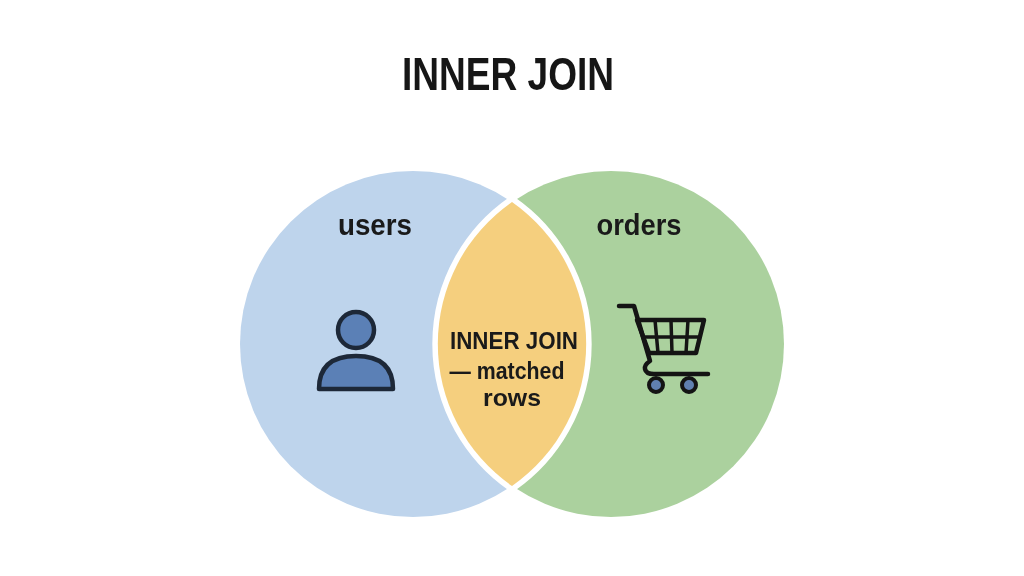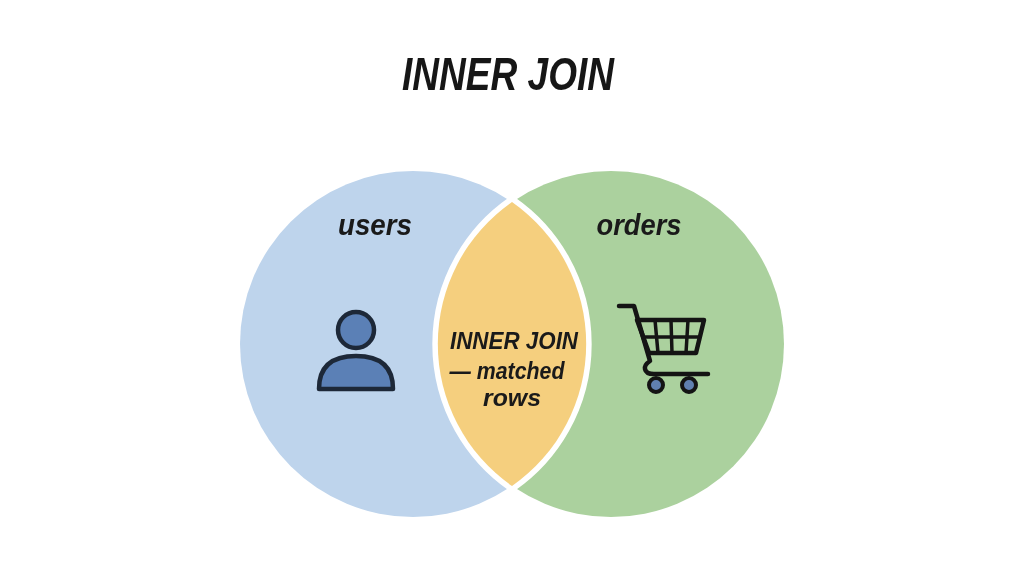--- a/index.html
+++ b/index.html
@@ -9,21 +9,20 @@
     height: 576px;
     background: #ffffff;
     overflow: hidden;
     font-family: "Liberation Sans", sans-serif;
   }
   .stage {
     position: relative;
     width: 808px;
     height: 576px;
     background: #ffffff;
-    font-style: italic;
   }
   svg { display: block; }
   text {
     font-family: "Liberation Sans", sans-serif;
     font-weight: 700;
     text-anchor: middle;
   }
   .title-text   { font-size: 46px; }
   .set-label    { font-size: 30px; }
   .overlap-text { font-size: 24px; }

